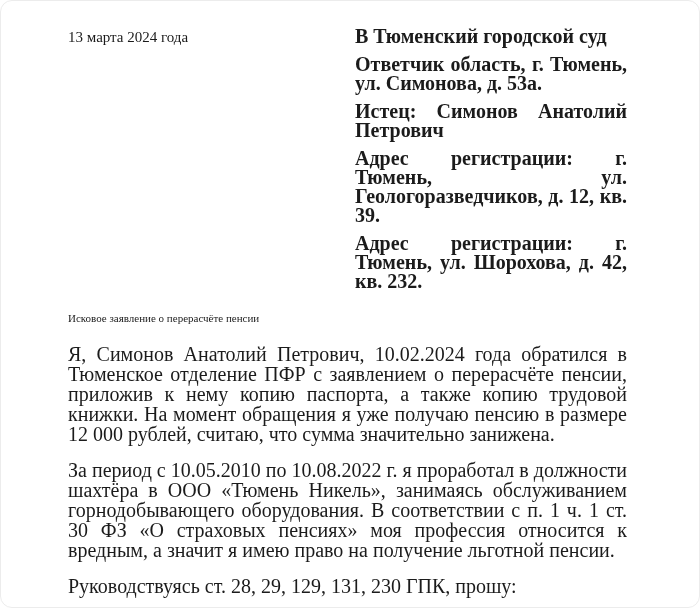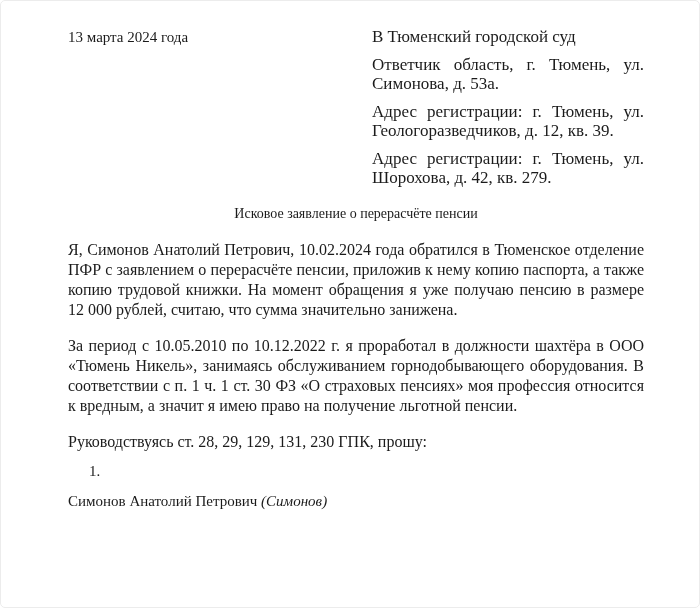--- a/index.html
+++ b/index.html
@@ -7,41 +7,41 @@
     width: 700px; height: 608px;
     background: #ffffff;
     font-family: "Liberation Serif", "DejaVu Serif", serif;
     color: #1b1b1b;
     -webkit-font-smoothing: antialiased;
   }
   .page {
     box-sizing: border-box;
     width: 700px; height: 608px;
     border: 1px solid #ececec;
-    border-radius: 5px;
-    padding: 26px 55px 8px 67px;
+    border-radius: 12px;
+    padding: 26px 72px 8px 67px;
     overflow: hidden;
     background: #ffffff;
   }
   .header { display: flex; justify-content: space-between; align-items: flex-start; }
   .date-line { font-size: 15px; line-height: 19px; padding-top: 1px; white-space: nowrap; }
   .addr-col { width: 272px; }
   .addr-col p {
     margin: 0 0 9px 0;
-    font-size: 17px; line-height: 19px;
+    font-size: 20px; line-height: 19px;
     text-align: justify;
+    font-weight: bold;
   }
   .doc-title {
-    text-align: center;
-    font-size: 14px; line-height: 20px;
+    font-size: 11px; line-height: 20px;
     margin: 8px 0 10px 0;
     font-weight: normal;
   }
   .body-par {
-    font-size: 16px; line-height: 20px;
+    font-size: 20px; line-height: 20px;
     text-align: justify;
     margin: 16px 0 9px 0;
   }
   .request-item {
     display: flex;
     font-size: 15px; line-height: 20px;
     margin: 3px 0 10px 21px;
   }
   .request-item .num { width: 24px; flex: 0 0 auto; }
   .signature-line { font-size: 15px; line-height: 20px; margin-top: 2px; }
@@ -51,31 +51,32 @@
 <body>
 
 <div class="page">
 
   <div class="header">
     <div class="date-line">13 марта 2024 года</div>
 
     <div class="addr-col">
       <p>В Тюменский городской суд</p>
       <p>Ответчик область, г. Тюмень, ул. Симонова, д. 53а.</p>
+      <p>Истец: Симонов Анатолий Петрович</p>
       <p>Адрес регистрации: г. Тюмень, ул. Геологоразведчиков, д. 12, кв. 39.</p>
-      <p>Адрес регистрации: г. Тюмень, ул. Шорохова, д. 42, кв. 279.</p>
+      <p>Адрес регистрации: г. Тюмень, ул. Шорохова, д. 42, кв. 232.</p>
     </div>
   </div>
 
   <h1 class="doc-title">Исковое заявление о перерасчёте пенсии</h1>
 
   <p class="body-par">Я, Симонов Анатолий Петрович, 10.02.2024 года обратился в Тюменское отделение ПФР с заявлением о перерасчёте пенсии, приложив к нему копию паспорта, а также копию трудовой книжки. На момент обращения я уже получаю пенсию в размере 12 000 рублей, считаю, что сумма значительно занижена.</p>
 
 
-  <p class="body-par">За период с 10.05.2010 по 10.12.2022 г. я проработал в должности шахтёра в ООО «Тюмень Никель», занимаясь обслуживанием горнодобывающего оборудования. В соответствии с п. 1 ч. 1 ст. 30 ФЗ «О страховых пенсиях» моя профессия относится к вредным, а значит я имею право на получение льготной пенсии.</p>
+  <p class="body-par">За период с 10.05.2010 по 10.08.2022 г. я проработал в должности шахтёра в ООО «Тюмень Никель», занимаясь обслуживанием горнодобывающего оборудования. В соответствии с п. 1 ч. 1 ст. 30 ФЗ «О страховых пенсиях» моя профессия относится к вредным, а значит я имею право на получение льготной пенсии.</p>
 
   <p class="body-par">Руководствуясь ст. 28, 29, 129, 131, 230 ГПК, прошу:</p>
 
   <div class="request-item">
     <span class="num">1.</span>
   </div>
 
   <div class="signature-line">
     <span>Симонов Анатолий Петрович</span>
     <i>(Симонов)</i>

